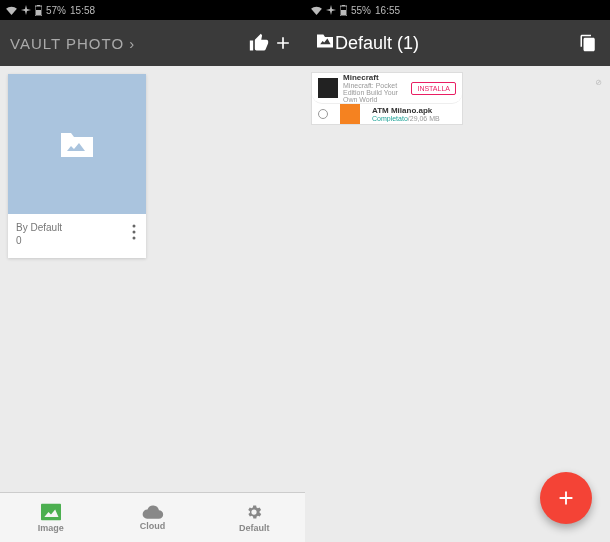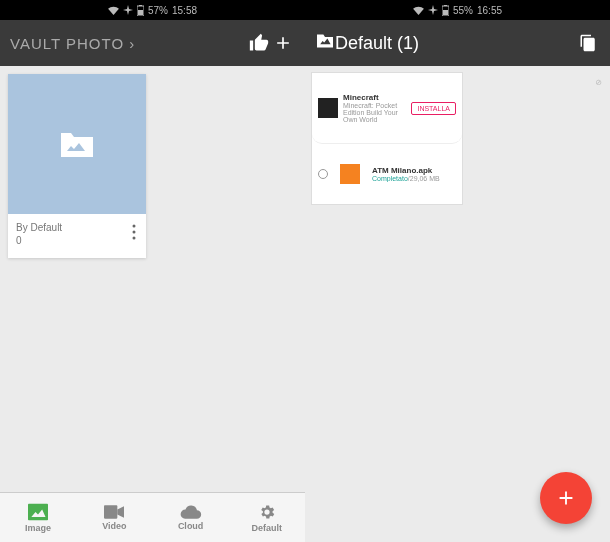--- a/index.html
+++ b/index.html
@@ -1,21 +1,21 @@
 <!DOCTYPE html>
 <html><head>
 <meta charset="utf-8">
 <style>
   * { margin: 0; padding: 0; box-sizing: border-box; font-family: Arial, sans-serif; }
   body { width: 610px; height: 542px; background: #ebebeb; display: flex; overflow: hidden; position: relative; }
   .panel { display: flex; flex-direction: column; height: 100%; }
   .panel-left { width: 305px; }
   .panel-right { width: 305px; position: relative; }
   
-  .status-bar { height: 20px; background: #000; color: #bbb; display: flex; align-items: center; justify-content: center; padding: 0 6px; font-size: 10px; gap: 4px; }
+  .status-bar { height: 20px; background: #000; color: #bbb; display: flex; align-items: center; justify-content: flex-start; padding: 0 6px; font-size: 10px; gap: 4px; }
   .status-bar .ico { display: inline-flex; }
   
   .app-bar { height: 46px; background: #3a3a3a; display: flex; align-items: center; padding: 0 10px; color: #eaeaea; }
   .app-title { flex: 1; font-size: 15px; color: #aaa; letter-spacing: 1px; font-weight: 300; }
   .app-bar .action { width: 24px; height: 24px; display: flex; align-items: center; justify-content: center; cursor: pointer; }
   
   .content { flex: 1; background: #ebebeb; overflow: auto; position: relative; }
   
   .album-card { width: 138px; background: #fff; margin: 8px 0 0 8px; box-shadow: 0 1px 3px rgba(0,0,0,0.15); }
   .album-thumb { width: 100%; height: 140px; background: #aac4de; display: flex; align-items: center; justify-content: center; }
@@ -25,21 +25,21 @@
   .album-count { font-size: 10px; color: #777; margin-top: 2px; }
   .album-menu { padding: 4px 2px; cursor: pointer; }
   
   .bottom-nav { height: 50px; background: #f5f5f5; border-top: 1px solid #ccc; display: flex; font-weight: bold; }
   .nav-item { flex: 1; display: flex; flex-direction: column; align-items: center; justify-content: center; gap: 2px; cursor: pointer; }
   .nav-label { font-size: 9px; color: #888; }
   .nav-item.active svg { fill: #4caf50; }
   .nav-item svg { fill: #888; }
   
   .download-card { background: #fff; margin: 6px; border: 1px solid #ddd; width: 152px; font-size: 8px; }
-  .dl-row { display: flex; align-items: center; padding: 20px 6px; gap: 5px; border-bottom: 1px solid #eee; border-radius: 10px; }
+  .dl-row { display: flex; align-items: center; padding: 0 6px; gap: 5px; border-bottom: 1px solid #eee; border-radius: 10px; }
   .dl-row:last-child { border-bottom: none; gap: 12px; }
   .dl-thumb { width: 20px; height: 20px; flex-shrink: 0; }
   .dl-thumb.dark { background: #222; }
   .dl-thumb.orange { background: #f58220; }
   .dl-textcol { flex: 1; overflow: hidden; }
   .dl-title { font-weight: bold; color: #333; font-size: 8px; }
   .dl-sub { color: #999; font-size: 7px; }
   .dl-sub .teal { color: #1fa398; }
   .install-btn { border: 1px solid #e91e63; color: #e91e63; font-size: 7px; padding: 2px 5px; border-radius: 2px; background: #fff; cursor: pointer; }
   .radio { width: 10px; height: 10px; border: 1px solid #999; border-radius: 50%; flex-shrink: 0; }
@@ -114,27 +114,20 @@
 
   <div class="bottom-nav">
     <div class="nav-item active">
       <svg width="20" height="18" viewBox="0 0 24 20">
           <rect x="0" y="0" width="24" height="20" rx="1"></rect>
           <path d="M4 16l5-6 3 3 5-6 4 9H4z" fill="#f5f5f5"></path>
         </svg>
       <span class="nav-label">Image</span>
     </div>
     <div class="nav-item">
-      <svg width="20" height="14" viewBox="0 0 24 16">
-          <rect x="0" y="0" width="16" height="16" rx="1"></rect>
-          <path d="M16 5l8-4v14l-8-4z"></path>
-        </svg>
-      <span class="nav-label">Video</span>
-    </div>
-    <div class="nav-item">
       <svg width="22" height="14" viewBox="0 0 26 16">
           <path d="M20 6a7 7 0 00-13.5-1A5 5 0 006 16h14a5 5 0 000-10z"></path>
         </svg>
       <span class="nav-label">Cloud</span>
     </div>
     <div class="nav-item">
       <svg width="18" height="18" viewBox="0 0 24 24">
           <path d="M19.4 13a7.5 7.5 0 000-2l2.1-1.6-2-3.5-2.5 1a7.5 7.5 0 00-1.7-1l-.4-2.6h-4l-.4 2.6a7.5 7.5 0 00-1.7 1l-2.5-1-2 3.5L6.6 11a7.5 7.5 0 000 2l-2.1 1.6 2 3.5 2.5-1a7.5 7.5 0 001.7 1l.4 2.6h4l.4-2.6a7.5 7.5 0 001.7-1l2.5 1 2-3.5zM12 15.5a3.5 3.5 0 110-7 3.5 3.5 0 010 7z"></path>
         </svg>
       <span class="nav-label">Default</span>

